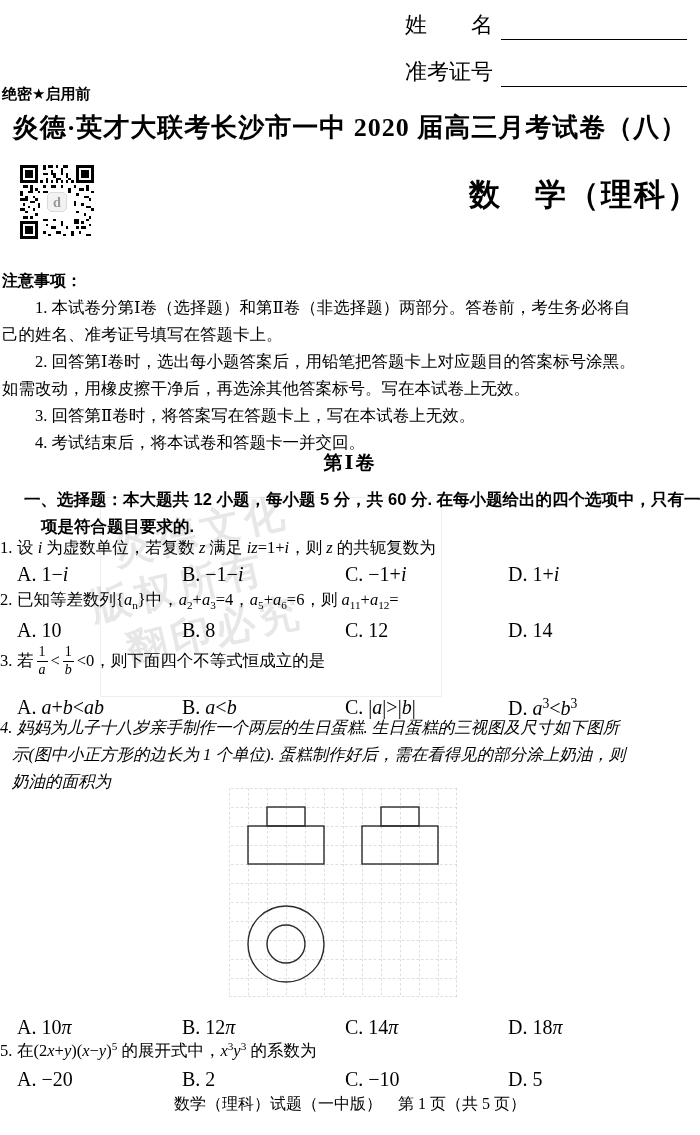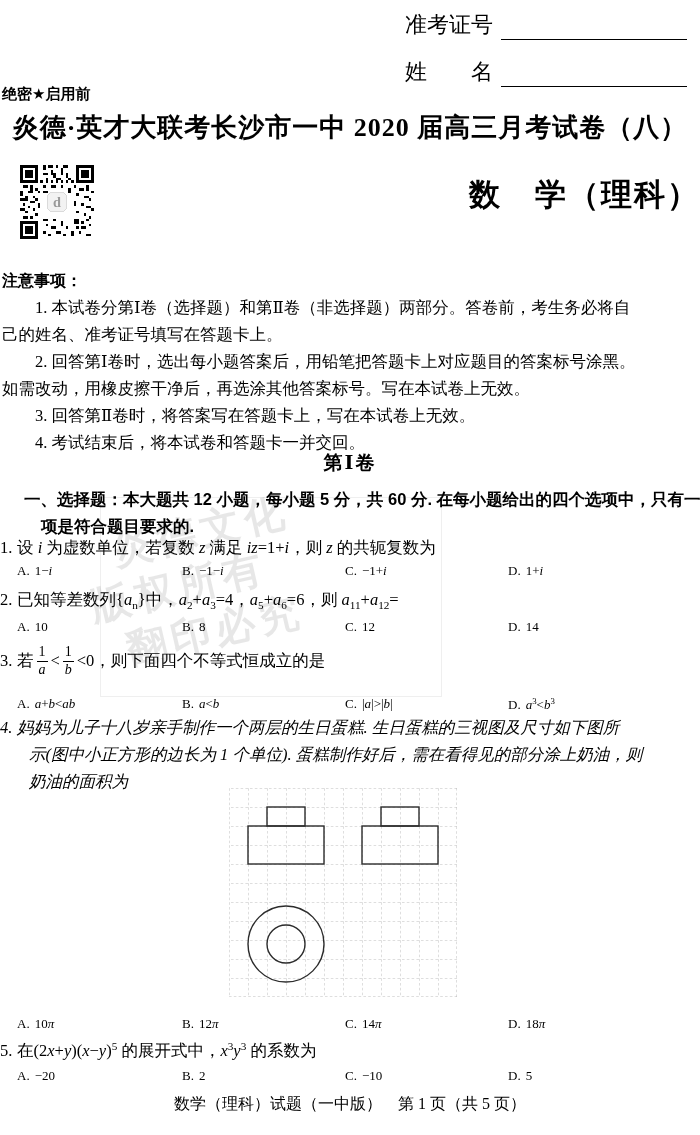--- a/index.html
+++ b/index.html
@@ -29,31 +29,31 @@
   .notes .ind{padding-left:33px;}
 
   .sec1{position:absolute;left:0;top:450px;width:100%;text-align:center;
         font-size:19px;font-weight:700;letter-spacing:2px;z-index:2;}
   .intro{position:absolute;left:0;top:486px;width:698px;font-size:16.5px;
          font-weight:700;line-height:26.5px;z-index:2;padding-left:24px;}
   .intro .l2{padding-left:17px;}
 
   .qline{position:absolute;left:0;width:698px;font-size:16.5px;white-space:nowrap;z-index:2;}
   .qnum{display:inline-block;min-width:17px;}
-  .opts{position:absolute;left:0;width:698px;height:26px;font-size:13px;z-index:2;}
+  .opts{position:absolute;left:0;width:698px;height:26px;font-size:20px;z-index:2;}
   .opt{position:absolute;top:0;white-space:nowrap;}
   .oA{left:17px}.oB{left:182px}.oC{left:345px}.oD{left:508px}
   .olabel{margin-right:5px;}
 
   .q1{top:537px}.o1{top:563px}
   .q2{top:589px}.o2{top:619px}
   .q3{top:639px;display:flex;align-items:center;height:44px;}
   .o3{top:696px}
   .q4{top:714px;line-height:27px;white-space:normal;font-style:italic;}
-  .q4 .cont{padding-left:29px;}
+  .q4 .cont{padding-left:12px;}
   .o4{top:1016px}
   .q5{top:1040px}.o5{top:1068px}
 
   .frac{display:inline-flex;flex-direction:column;align-items:center;
         font-size:14px;line-height:1.15;margin:0 3px;}
   .frac .fd{border-top:1px solid #000;padding:0 2px;font-style:italic;}
 
   .figwrap{position:absolute;left:229px;top:788px;z-index:2;}
 
   .wmbox{position:absolute;left:100px;top:497px;width:340px;height:198px;
@@ -72,25 +72,25 @@
 
   <div class="wmbox"></div>
   <div class="wm sans">
     <div>炎德文化</div>
     <div>版权所有</div>
     <div>翻印必究</div>
   </div>
 
   <div class="namebox">
     <div class="nrow">
-      <span class="nlab">准考证号</span>
+      <span class="nlab">姓　　名</span>
       <span class="uline"></span>
     </div>
     <div class="nrow">
-      <span class="nlab">姓　　名</span>
+      <span class="nlab">准考证号</span>
       <span class="uline"></span>
     </div>
   </div>
 
   <div class="secrecy sans">绝密★启用前</div>
 
   <div class="examtitle">炎德·英才大联考长沙市一中 2020 届高三月考试卷（八）</div>
 
   <div class="qr">
     <svg width="74" height="74" viewBox="0 0 29 29" shape-rendering="crispEdges">

